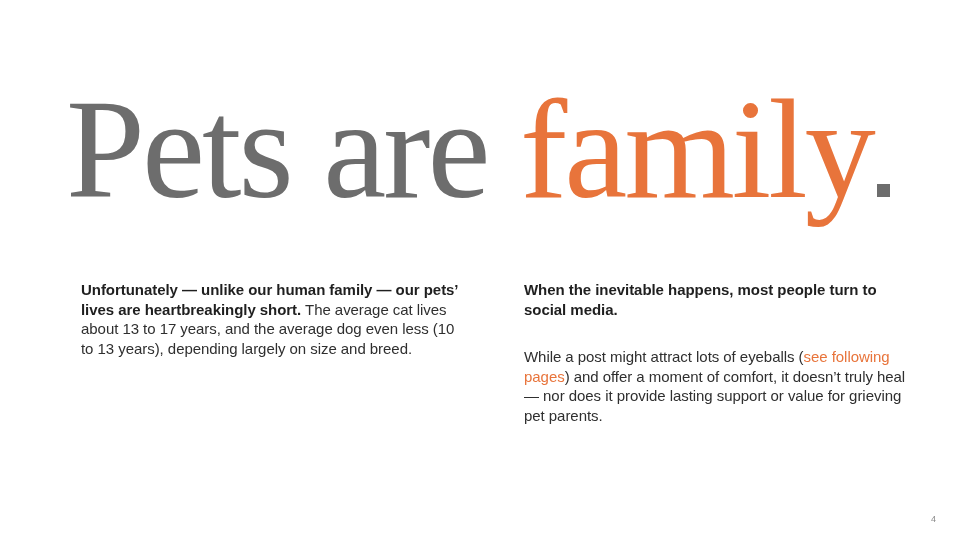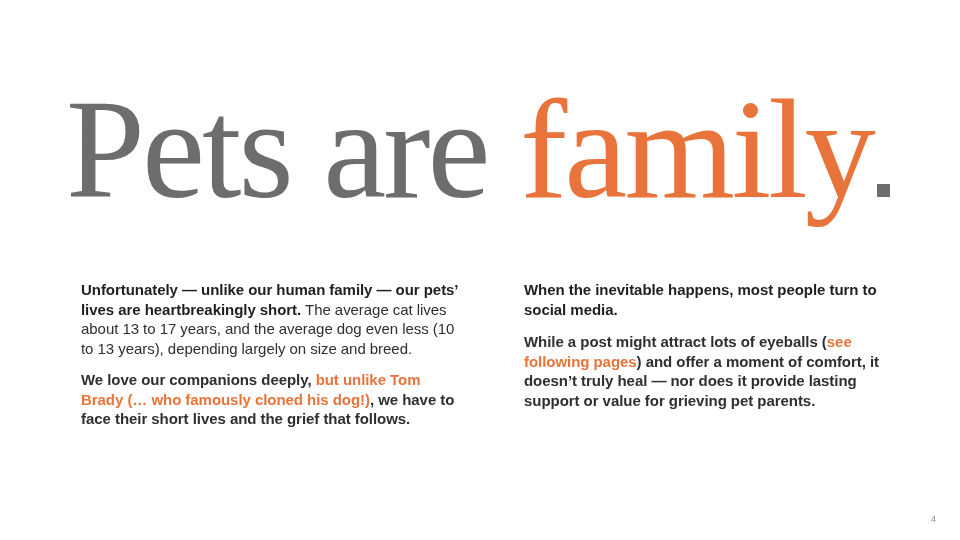--- a/index.html
+++ b/index.html
@@ -64,31 +64,30 @@
   }
   .para {
     margin: 0 0 12px 0;
     font-size: 15px;
     line-height: 19.5px;
     color: #2f2f2f;
     letter-spacing: -0.05px;
   }
   .para:last-child {
     margin-bottom: 0;
-    font-weight: bold;
   }
   .para b, .lead {
     font-weight: bold;
     color: #1f1f1f;
   }
   .accent-text {
     color: #e8743b;
   }
   .para-heading {
-    margin: 0 0 13px 0;
+    margin: 0 0 28px 0;
     font-size: 15px;
     line-height: 19.5px;
     font-weight: bold;
     color: #1f1f1f;
     letter-spacing: -0.05px;
   }
 
   
   .page-number {
     position: absolute;
@@ -105,21 +104,20 @@
 <div class="slide">
 
   <div class="headline">
     <span class="seg-gray">Pets are </span><span class="seg-accent">family</span><span class="period-square"></span>
   </div>
 
   <div class="columns">
 
     <div class="col left">
       <p class="para"><span class="lead">Unfortunately — unlike our human family — our pets’ lives are heartbreakingly short.</span><span> The average cat lives about 13 to 17 years, and the average dog even less (10 to 13 years), depending largely on size and breed.</span></p>
-      <p class="para"><span>We love our companions deeply, </span><span class="accent-text">but unlike Tom Brady (… who famously cloned his dog!)</span><span>, we have to face their short lives and the grief that follows.</span></p>
     </div>
 
     <div class="col right">
       <p class="para-heading">When the inevitable happens, most people turn to social media.</p>
       <p class="para"><span>While a post might attract lots of eyeballs (</span><span class="accent-text">see following pages</span><span>) and offer a moment of comfort, it doesn’t truly heal — nor does it provide lasting support or value for grieving pet parents.</span></p>
     </div>
 
   </div>
 
   <div class="page-number">4</div>

